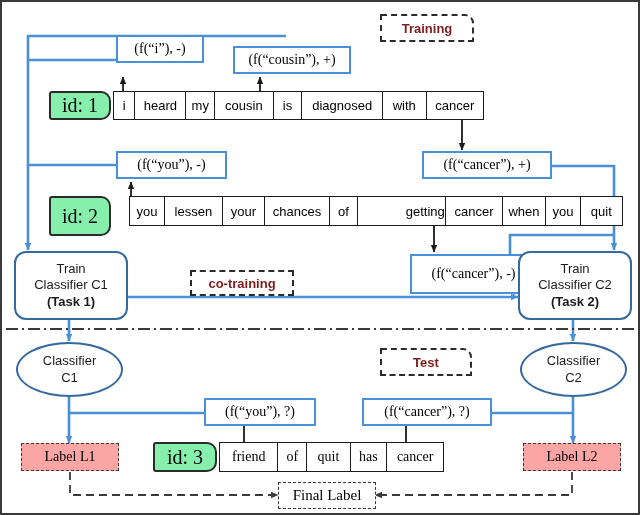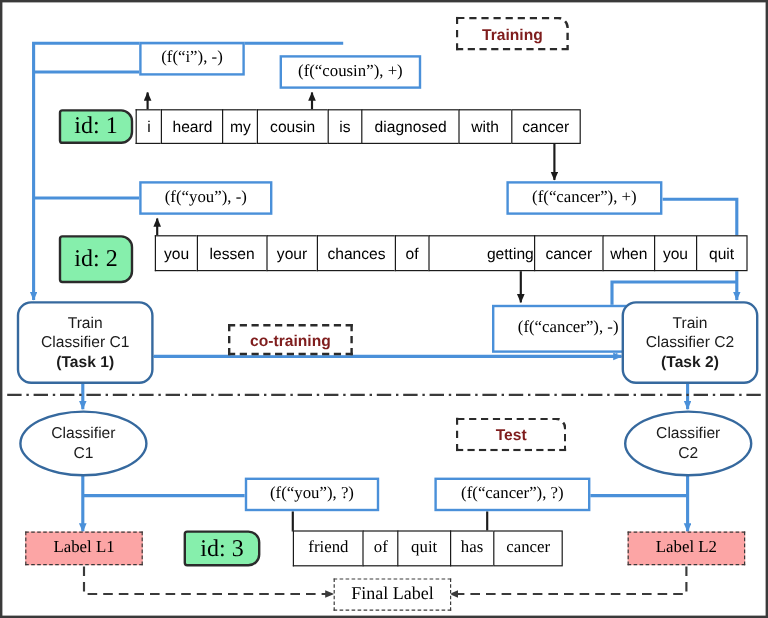--- a/index.html
+++ b/index.html
@@ -221,21 +221,21 @@
       <div class="tok" style="min-width: 64.8px;">chances</div>
       <div class="tok" style="min-width: 27.8px;">of</div>
       <div class="tok" style="min-width: 64.8px; padding-left: 48px;">getting</div>
       <div class="tok" style="min-width: 57.4px;">cancer</div>
       <div class="tok" style="min-width: 42.6px;">when</div>
       <div class="tok" style="min-width: 35.2px;">you</div>
       <div class="tok" style="min-width: 42.6px;">quit</div>
     </div>
 
   <div class="node idcap" style="left:151px;top:440px;width:64px;height:30px;">id: 3</div>
-  <div class="sent serifTok" id="sent3" style="left:217px;top:440px;height:30px;margin-left:25px;">
+  <div class="sent serifTok" id="sent3" style="left:217px;top:440px;height:30px;">
       <div class="tok" style="min-width: 58.4px;">friend</div>
       <div class="tok" style="min-width: 28.8px;">of</div>
       <div class="tok" style="min-width: 43.6px;">quit</div>
       <div class="tok" style="min-width: 36.2px;">has</div>
       <div class="tok" style="min-width: 58.4px;">cancer</div>
     </div>
 
   <div class="node trainbox" style="left:12px;top:249px;width:114px;height:69px;">
     <span>Train</span>
     <span>Classifier C1</span>

